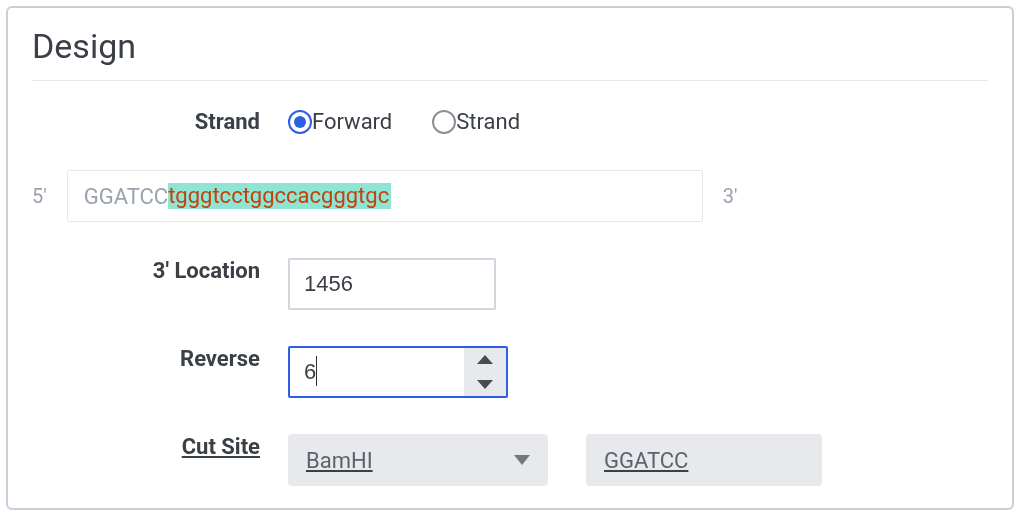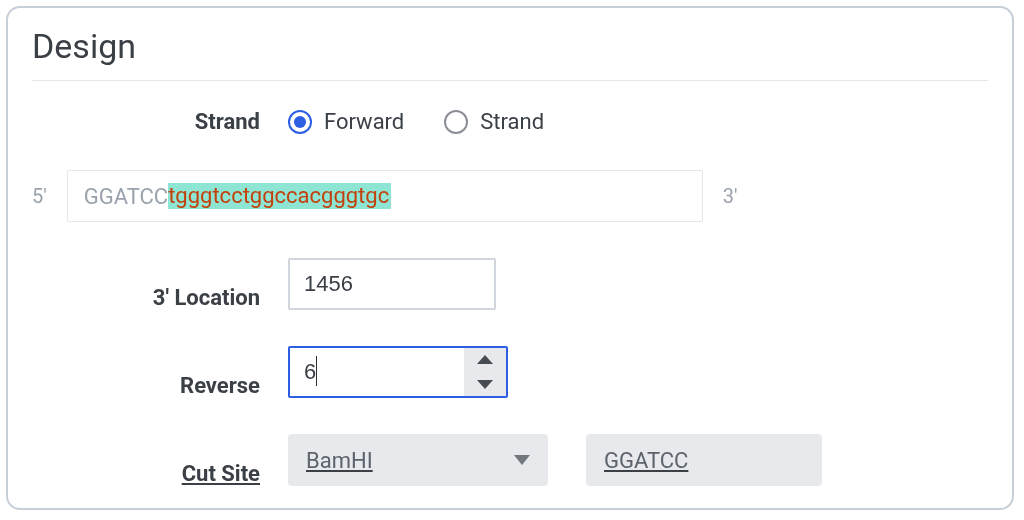--- a/index.html
+++ b/index.html
@@ -10,56 +10,56 @@
     height: 520px;
     font-family: -apple-system, BlinkMacSystemFont, "Segoe UI", Roboto, "Helvetica Neue", Arial, sans-serif;
     color: #3b4047;
     background: #fff;
   }
   .panel {
     width: 1008px;
     height: 504px;
     margin: 6px;
     border: 2px solid #c7cfd9;
-    border-radius: 14px;
+    border-radius: 6px;
     padding: 18px 24px 0 24px;
   }
   .panel-title {
     font-size: 34px;
     font-weight: 400;
     color: #3b4047;
     margin: 0 0 14px 0;
   }
   .divider {
     border: none;
     border-top: 1px solid #e3e6ea;
     margin: 0 0 28px 0;
   }
   .form-row {
     display: flex;
-    align-items: flex-end;
+    align-items: flex-start;
     margin-bottom: 36px;
   }
   .form-label {
     width: 256px;
     text-align: right;
     padding-right: 28px;
     font-weight: 700;
     font-size: 22px;
     color: #3b4047;
   }
   .form-control {
     display: flex;
     align-items: center;
     gap: 20px;
   }
 
   
   .radio-group { display: flex; gap: 40px; font-size: 22px; }
-  .radio-option { display: flex; align-items: center; gap: 12px; cursor: pointer; }
+  .radio-option { display: flex; align-items: center; gap: 0; cursor: pointer; }
   .radio-circle {
     width: 24px; height: 24px;
     border: 2px solid #8a8f98;
     border-radius: 50%;
     display: flex; align-items: center; justify-content: center;
     background: #fff;
   }
   .radio-circle.checked {
     border-color: #2d5fe3;
   }

